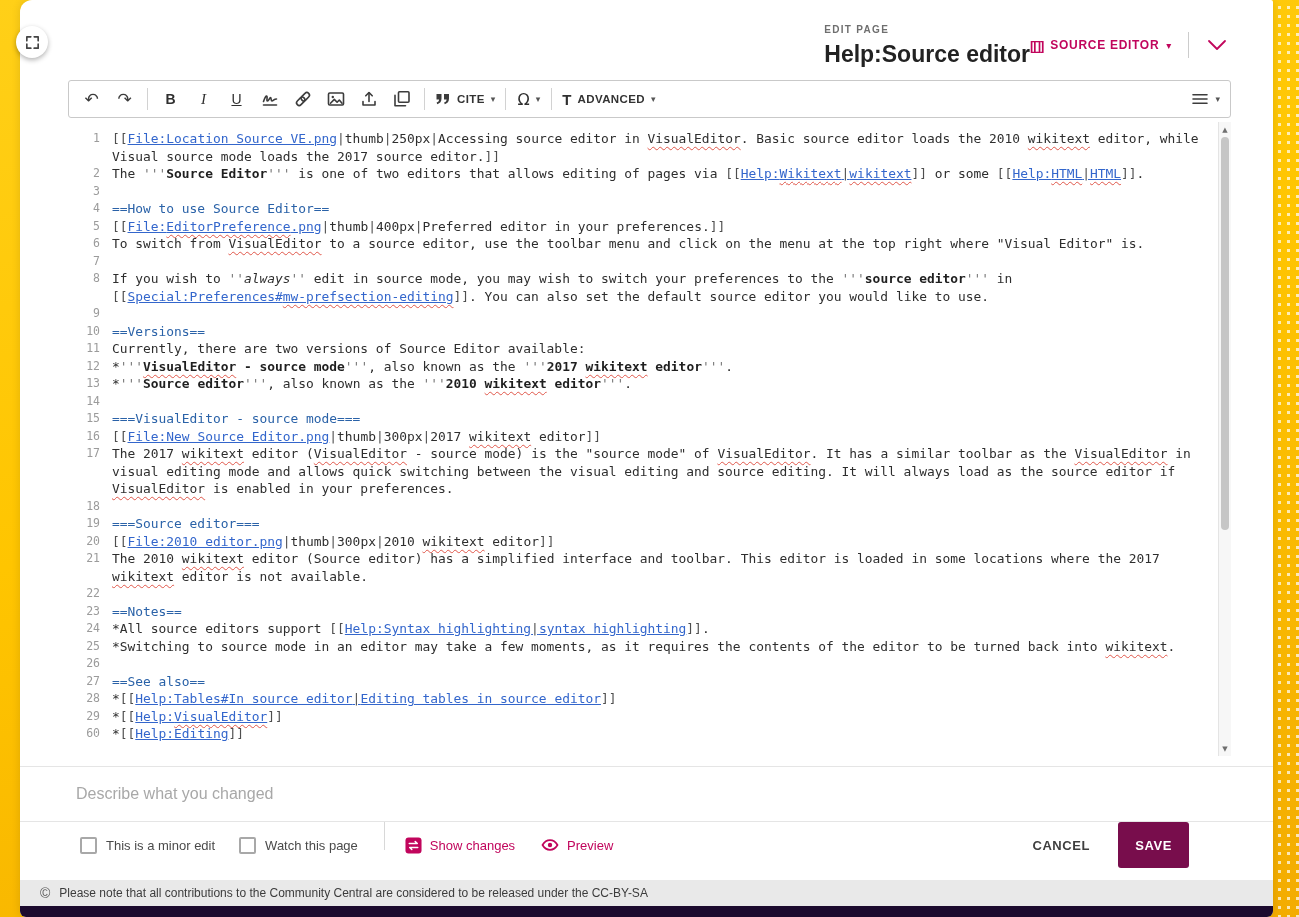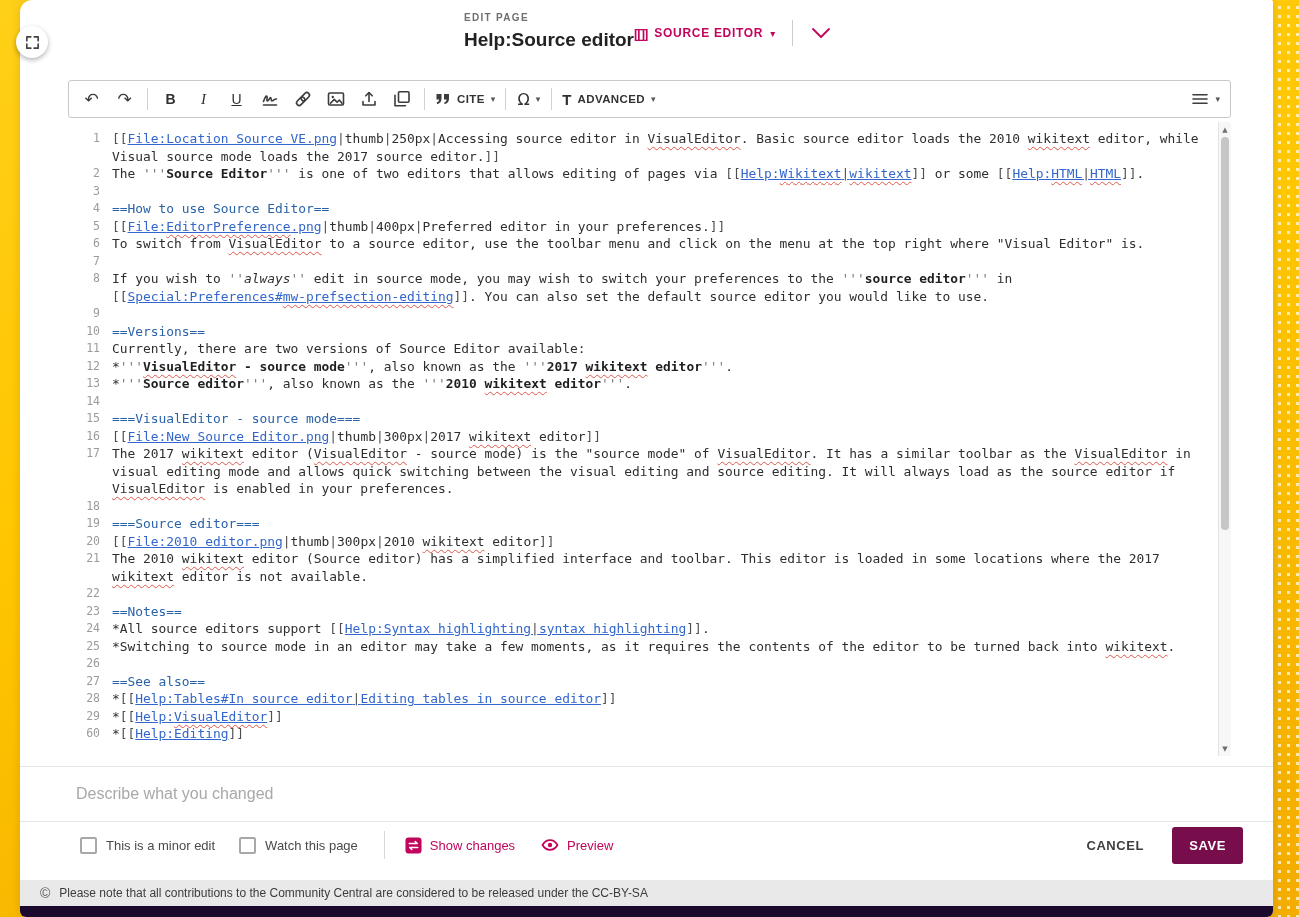--- a/index.html
+++ b/index.html
@@ -23,23 +23,23 @@
     border-radius:12px 2px 6px 6px;display:flex;flex-direction:column;overflow:hidden;
     box-shadow:0 0 10px rgba(0,0,0,.12);
   }
   
   .fs-btn{
     position:absolute;left:16px;top:26px;width:32px;height:32px;border-radius:50%;
     background:#fff;border:none;box-shadow:0 2px 5px rgba(0,0,0,.3);cursor:pointer;
     display:flex;align-items:center;justify-content:center;z-index:5;
   }
   
-  .hdr{height:78px;display:flex;justify-content:center;align-items:flex-start;padding:12px 44px 0 48px;}
+  .hdr{height:78px;display:flex;justify-content:flex-end;align-items:flex-start;padding:24px 44px 0 48px;}
   .eyebrow{font-size:10px;font-weight:bold;letter-spacing:1.3px;color:#6f6f6f;}
-  .title{font-size:19px;color:#222;margin-top:6px;font-weight:bold;}
+  .title{font-size:23px;color:#222;margin-top:6px;font-weight:bold;}
   .hdr-right{display:flex;align-items:center;margin-top:8px;}
   .mode{display:flex;align-items:center;gap:7px;color:var(--accent);font-weight:bold;font-size:12px;
     letter-spacing:.7px;background:none;border:none;cursor:pointer;font-family:inherit;}
   .mode-ic{font-size:13px;font-weight:bold;letter-spacing:-1px;}
   .caret{font-size:10px;font-family:"DejaVu Sans",sans-serif;}
   .vdiv{width:1px;height:26px;background:#ccc;margin:0 16px;display:inline-block;}
   .collapse{background:none;border:none;cursor:pointer;padding:3px 2px 0 2px;}
   
   .tbar{margin:2px 42px 0 48px;height:38px;border:1px solid #c9c9c9;border-radius:3px;
     display:flex;align-items:center;padding:0 6px;background:#fff;}
@@ -83,21 +83,21 @@
     font-size:7px;color:#6f6f6f;font-family:"DejaVu Sans",sans-serif;}
   .sb-up{top:1px;}
   .sb-down{bottom:1px;}
   .sb-thumb{position:absolute;left:2px;right:2px;top:15px;height:62%;background:#c6c6c6;border-radius:4px;}
   
   .summary{height:56px;border-top:1px solid #e5e5e5;border-bottom:1px solid #e5e5e5;margin-top:10px;
     display:flex;align-items:center;padding:0 42px 0 48px;}
   .summary input{width:100%;border:none;outline:none;font-size:16px;color:#333;font-family:inherit;padding:4px 8px;background:transparent;}
   .summary input::placeholder{color:#a8a8a8;}
   
-  .actions{height:46px;display:flex;align-items:center;padding:0 30px 0 60px;}
+  .actions{height:46px;display:flex;padding:0 84px 0 60px;}
   .chk{display:flex;align-items:center;gap:9px;margin-right:24px;font-size:13px;color:#4a4a4a;cursor:pointer;}
   .cb{width:17px;height:17px;border:2px solid #a8a8a8;border-radius:2px;background:#fff;display:inline-block;}
   .adiv{width:1px;height:28px;background:#d8d8d8;margin:0 20px 0 2px;}
   .linkbtn{display:flex;align-items:center;gap:8px;color:var(--accent);font-weight:normal;font-size:13px;
     background:none;border:none;margin-right:26px;cursor:pointer;font-family:inherit;}
   .spacer{flex:1;}
   .cancel{background:none;border:none;font-weight:bold;font-size:13px;letter-spacing:.6px;color:#3f3f3f;
     margin-right:28px;cursor:pointer;font-family:inherit;}
   .save{background:var(--save);color:#fff;border:none;border-radius:3px;font-weight:bold;font-size:13px;
     letter-spacing:.6px;padding:11px 17px;cursor:pointer;font-family:inherit;}

